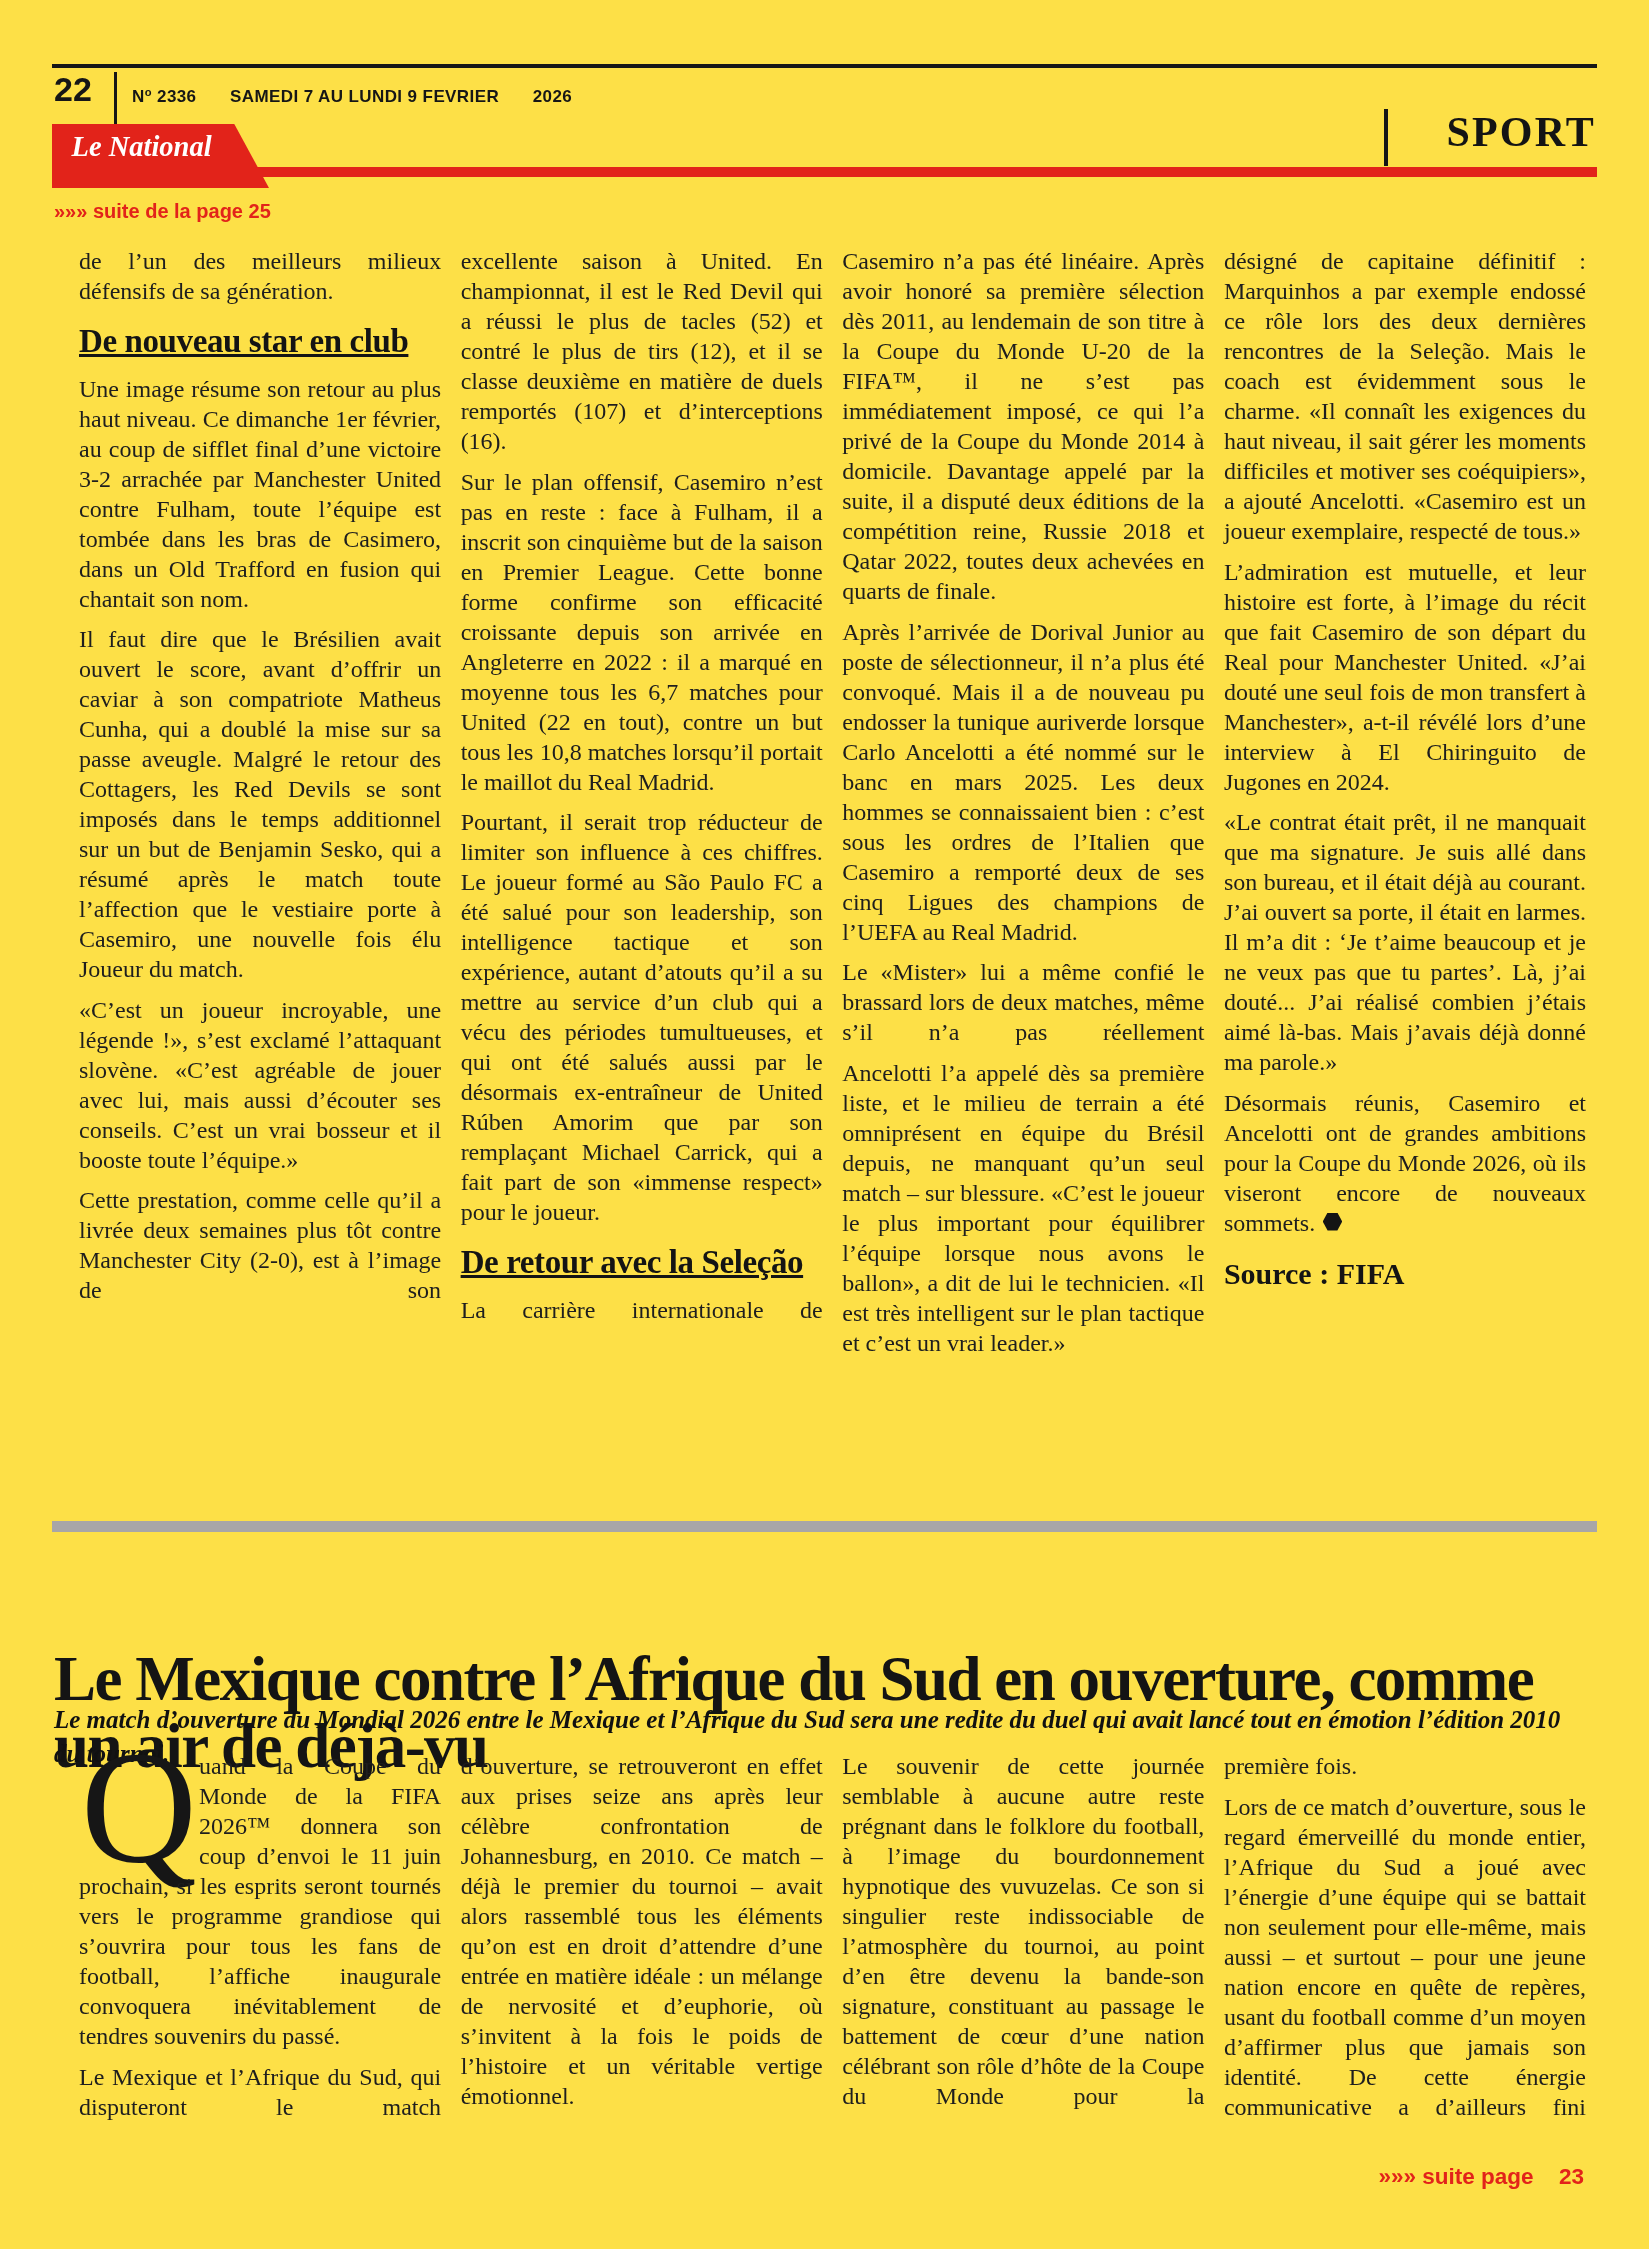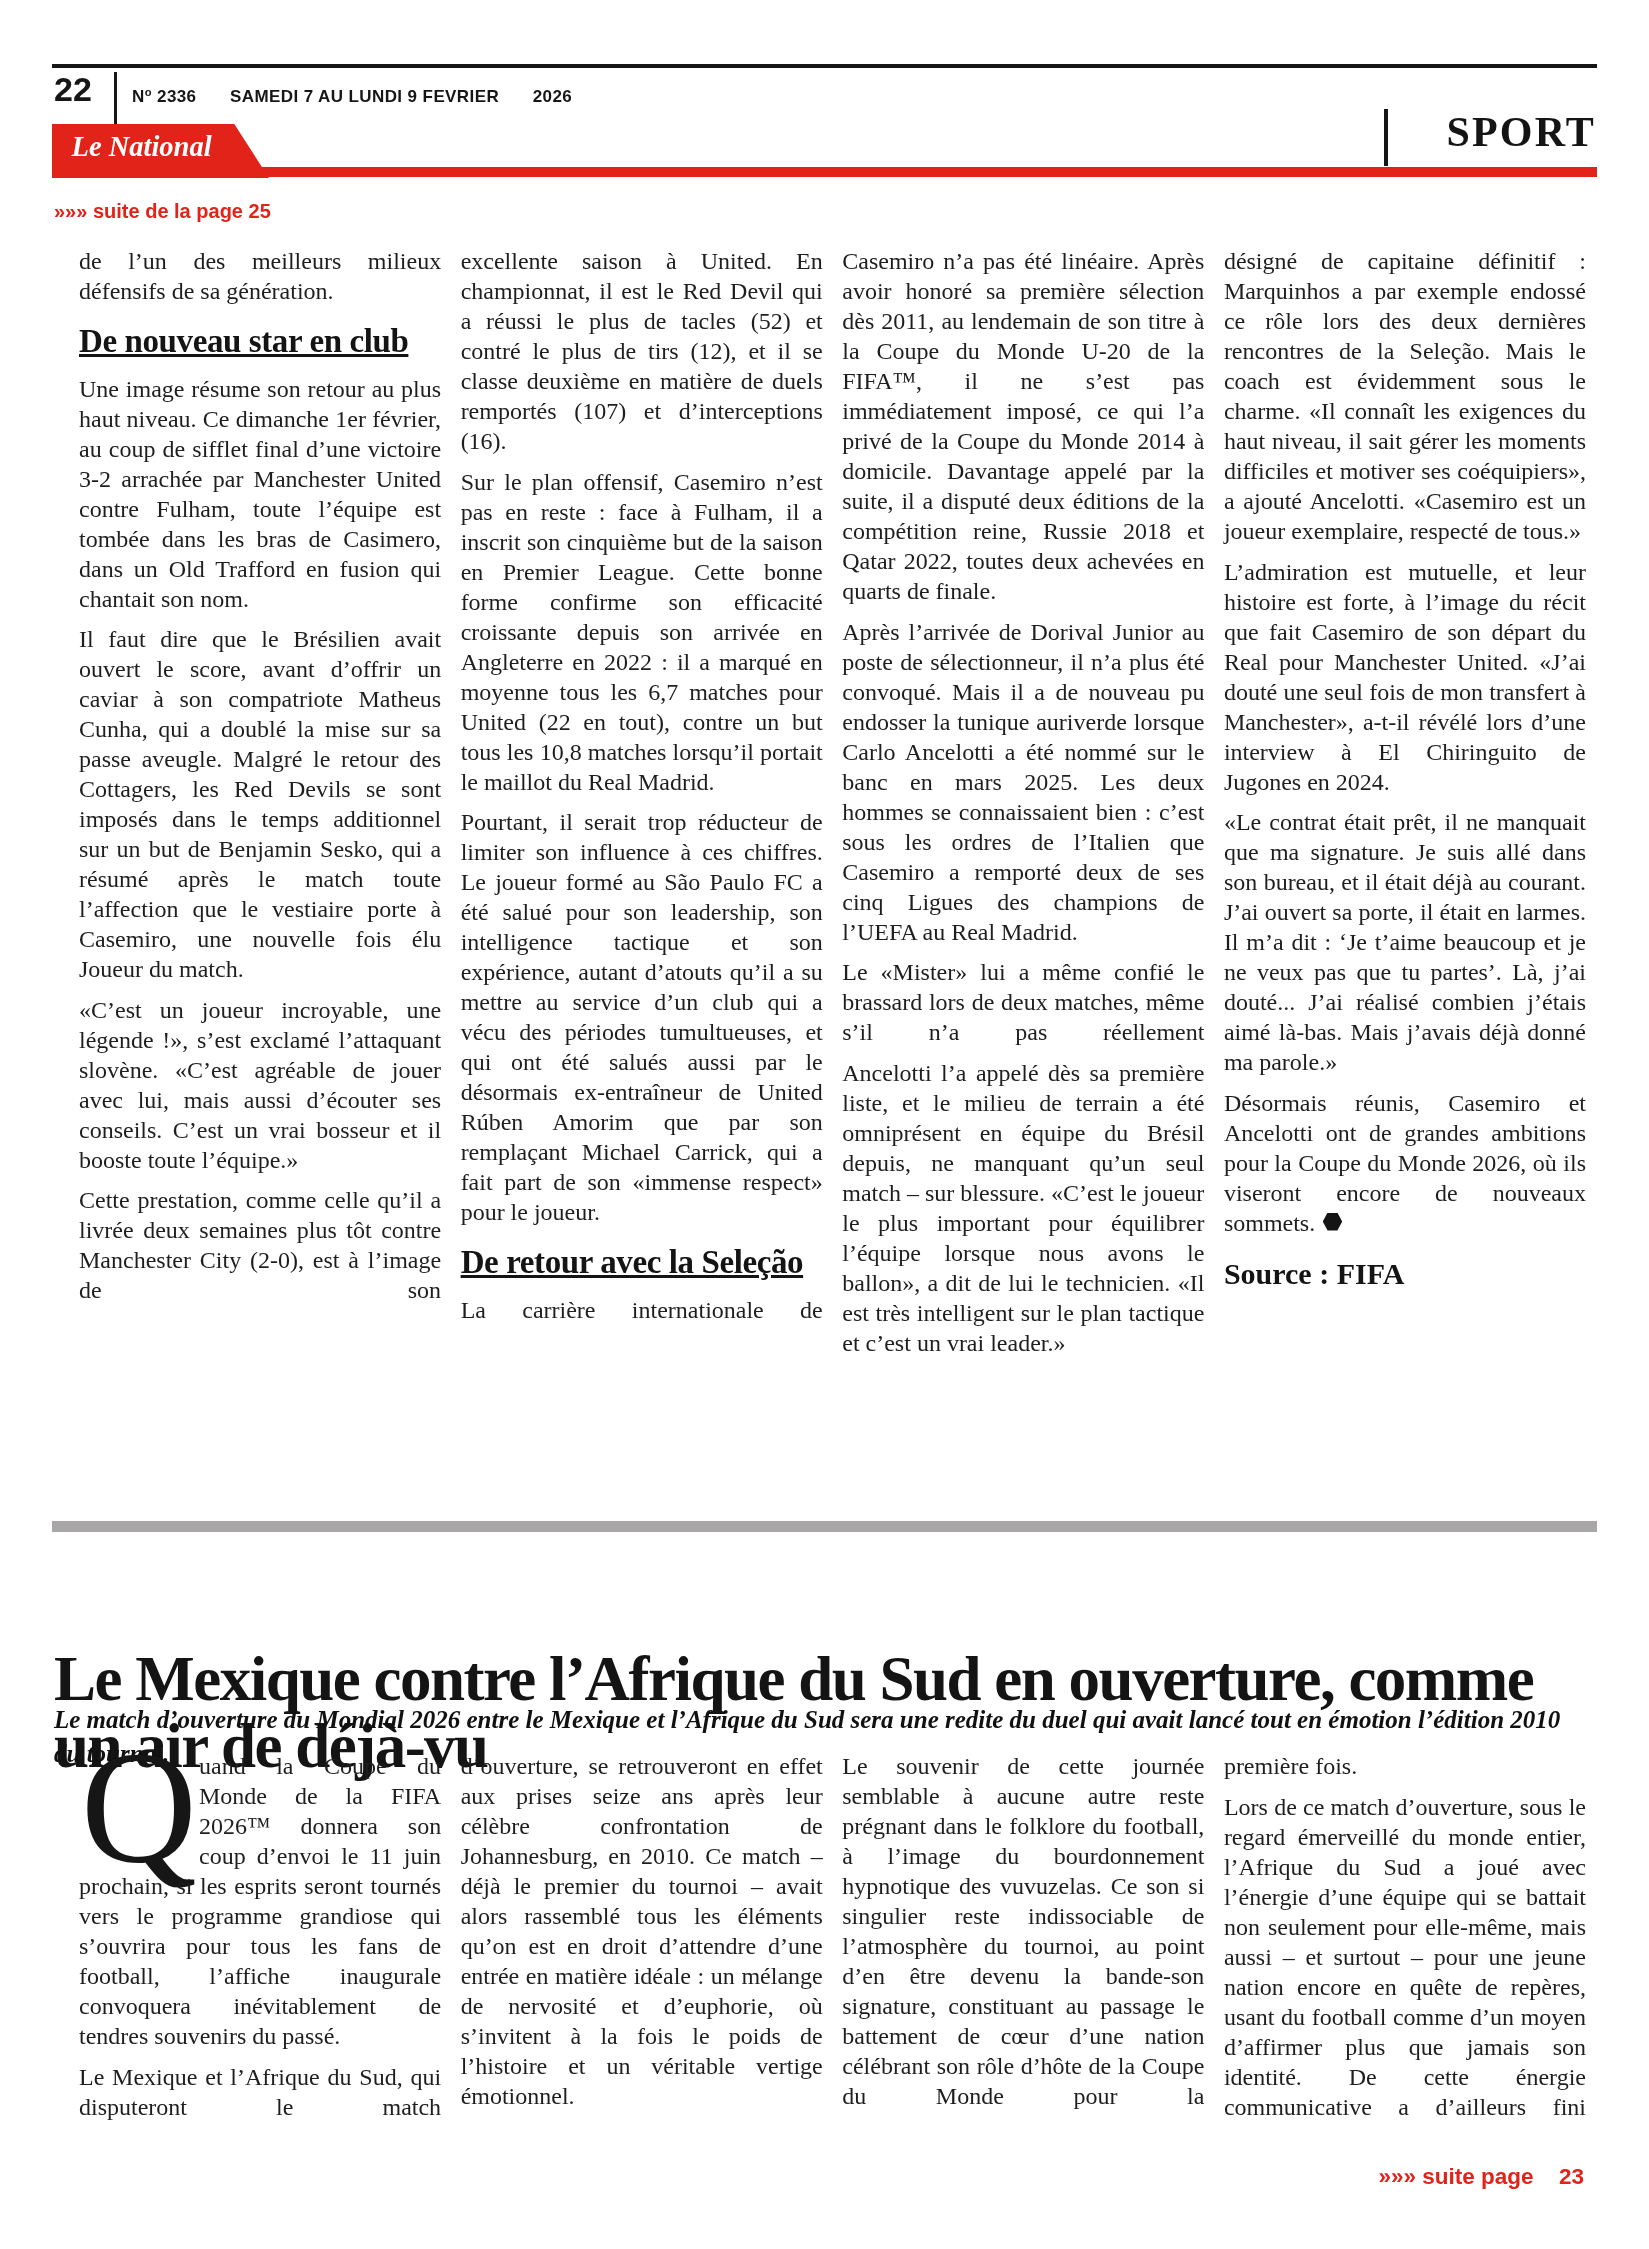--- a/index.html
+++ b/index.html
@@ -1,26 +1,26 @@
 <!DOCTYPE html>
 <html style="font-size:12px"><head>
 <meta charset="utf-8">
 <style>
   html,body{margin:0;padding:0;background:#9a9a9a;}
-  .page{position:relative;width:1650px;height:2250px;background:#ffffff;overflow:hidden;
+  .page{position:relative;width:1650px;height:2250px;background:#fde047;overflow:hidden;
         font-family:"Liberation Serif",serif;color:#1d1d1d;}
   
   .top-rule{position:absolute;left:52px;top:64px;width:1545px;height:3.7px;background:#161616;}
   .page-num{position:absolute;left:54px;top:72px;font:bold 34px/1 "Liberation Sans",sans-serif;color:#161616;}
   .pn-divider{position:absolute;left:114px;top:72px;width:3px;height:69px;background:#161616;}
   .issue-line{position:absolute;left:132px;top:87px;font:bold 17px/1 "Liberation Sans",sans-serif;
               color:#161616;letter-spacing:0.4px;white-space:nowrap;}
   .issue-line span{margin-right:28.5px;}
   .issue-line .sup{font-size:11.2px;vertical-align:6px;}
-  .masthead{position:absolute;left:52px;top:124px;width:217px;height:54px;background:#e2231a;
+  .masthead{position:absolute;left:52px;top:124px;width:217px;height:64px;background:#e2231a;
             clip-path:polygon(0 0,84% 0,100% 100%,0 100%);}
   .masthead span{display:block;padding:6px 0 0 19.5px;font:bold italic 28.5px/1.2 "Liberation Serif",serif;color:#fff;}
   .red-stripe{position:absolute;left:52px;top:167px;width:1545px;height:9.7px;background:#e2231a;}
   .sport-bar{position:absolute;left:1384px;top:109px;width:3.7px;height:57px;background:#161616;}
   .section-title{position:absolute;right:54px;top:111px;font:bold 42px/1 "Liberation Serif",serif;
                  color:#141414;letter-spacing:2.2px;}
   .suite-from{position:absolute;left:54px;top:201px;font:bold 20px/1 "Liberation Sans",sans-serif;color:#e2231a;}
   
   .cols{position:absolute;display:flex;gap:19.5px;overflow:hidden;}
   .cols-a1{left:79px;top:246px;width:1507px;height:1273px;}

